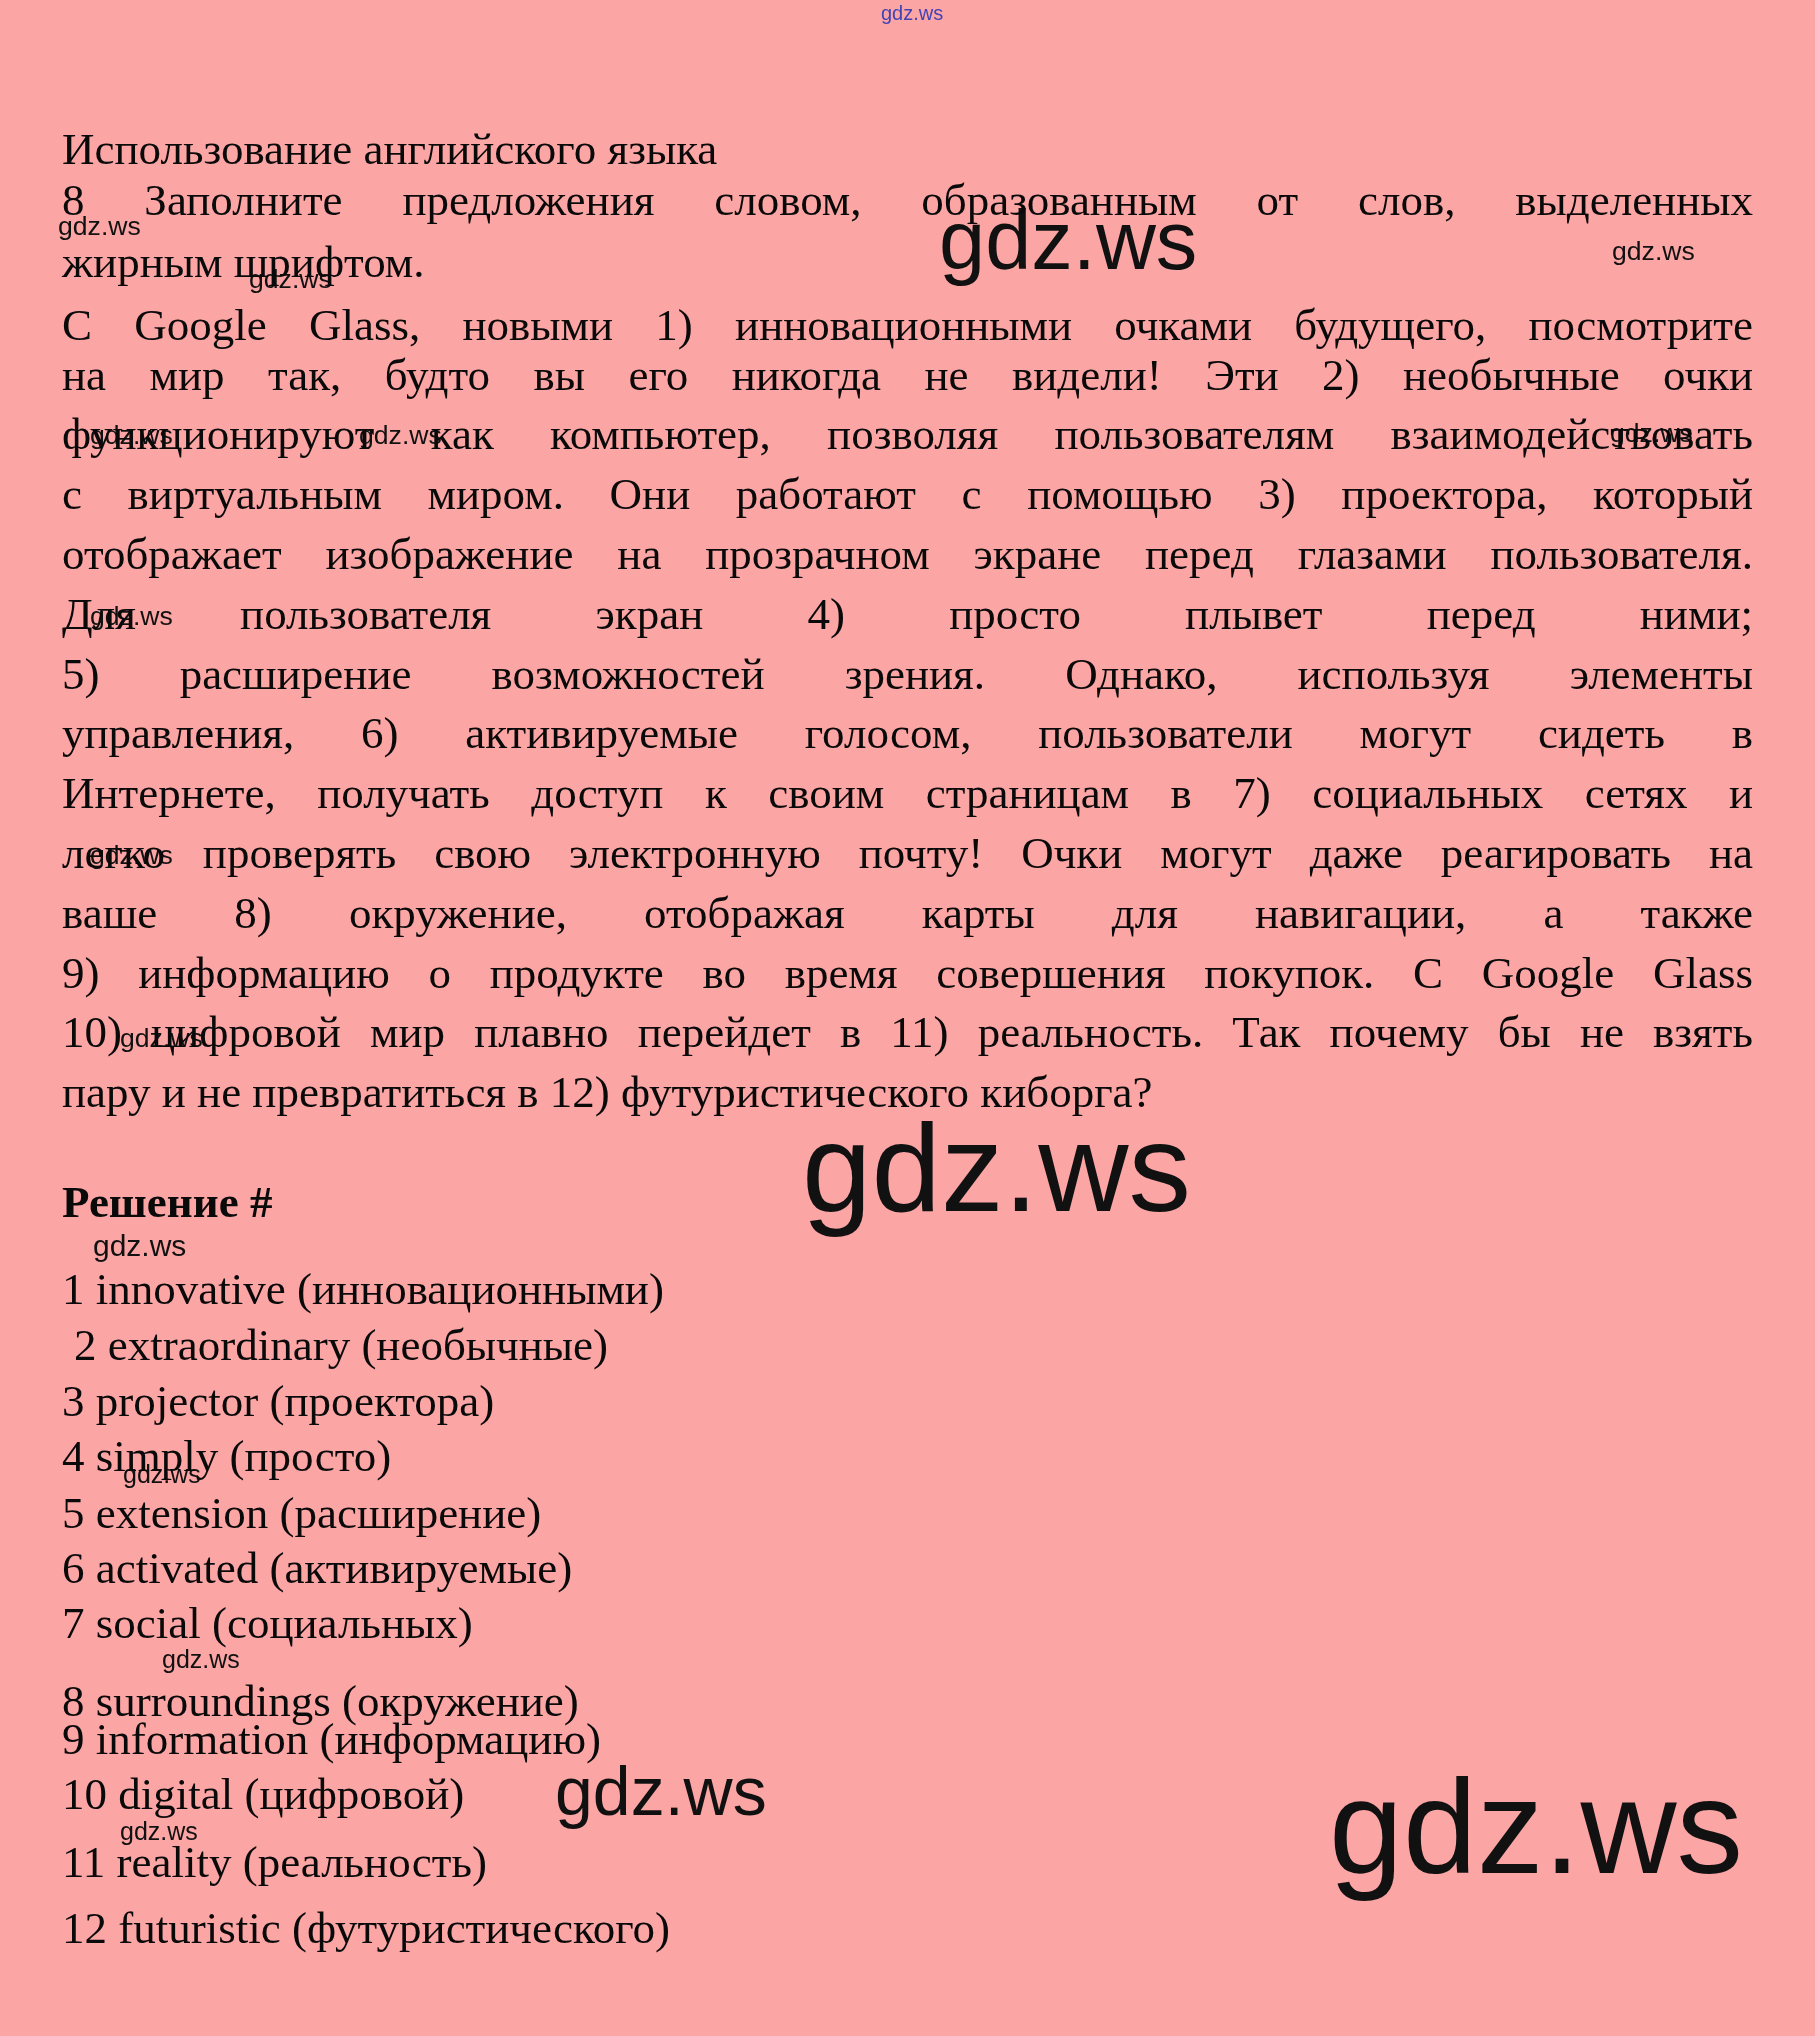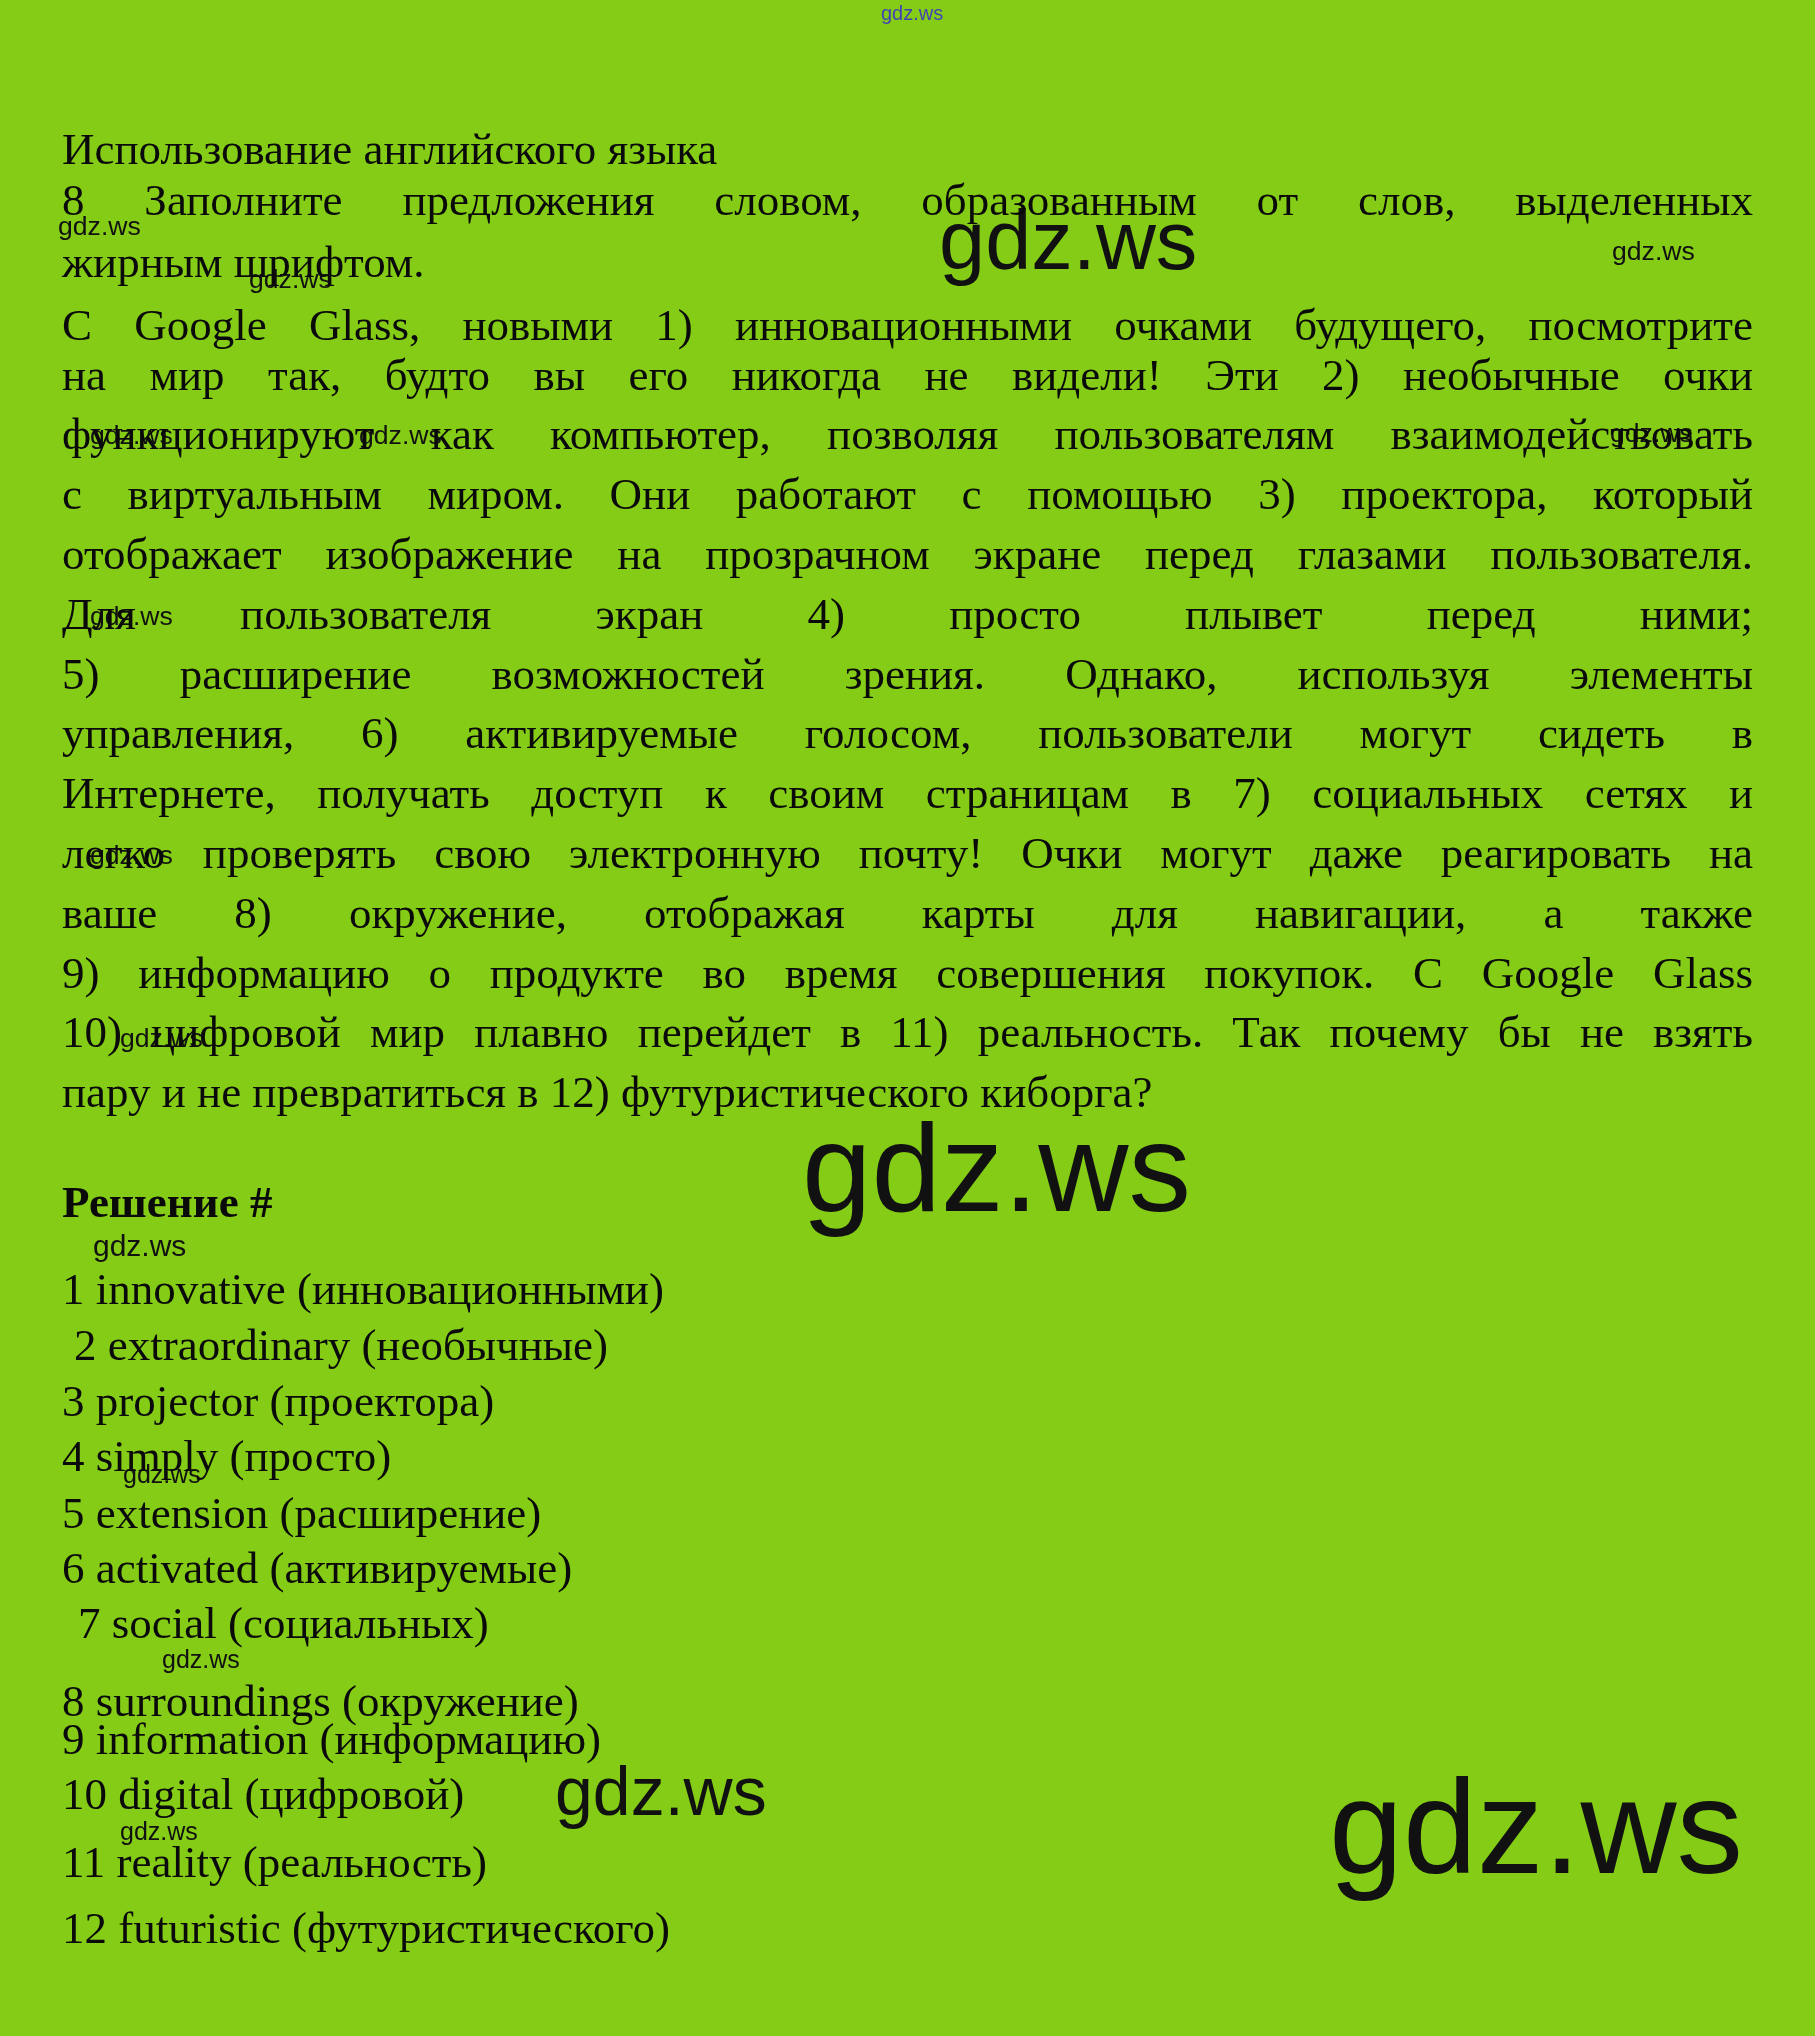--- a/index.html
+++ b/index.html
@@ -1,20 +1,20 @@
 <!DOCTYPE html>
 <html style="font-size:13.3px"><head>
 <meta charset="utf-8">
 <style>
   html, body { margin: 0; padding: 0; background: #ffffff; }
   .page {
     position: relative;
     width: 1815px;
     height: 2037px;
-    background: #84cc16;
+    background: #fca5a5;
     color: #0a0a0a;
     font-family: "Liberation Serif", serif;
     overflow: hidden;
   }
   .jline {
     position: absolute;
     left: 62px;
     width: 1691px;
     font-size: 45px;
     line-height: 1.1;
@@ -85,21 +85,21 @@
   <div class="lline" style="top:1068px;">пару и не превратиться в 12) футуристического киборга?</div>
 
   <div class="lline heading" style="top:1178px;">Решение #</div>
 
   <div class="lline" style="top:1265px;">1 innovative (инновационными)</div>
   <div class="lline" style="top:1321px;margin-left:12px;">2 extraordinary (необычные)</div>
   <div class="lline" style="top:1377px;">3 projector (проектора)</div>
   <div class="lline" style="top:1432px;">4 simply (просто)</div>
   <div class="lline" style="top:1489px;">5 extension (расширение)</div>
   <div class="lline" style="top:1544px;">6 activated (активируемые)</div>
-  <div class="lline" style="top:1599px;margin-left:16px;">7 social (социальных)</div>
+  <div class="lline" style="top:1599px;">7 social (социальных)</div>
   <div class="lline" style="top:1661px;margin-top:16px;">8 surroundings (окружение)</div>
   <div class="lline" style="top:1715px;">9 information (информацию)</div>
   <div class="lline" style="top:1770px;">10 digital (цифровой)</div>
   <div class="lline" style="top:1838px;">11 reality (реальность)</div>
   <div class="lline" style="top:1904px;">12 futuristic (футуристического)</div>
 
 </div>
 
 
 </body></html>

